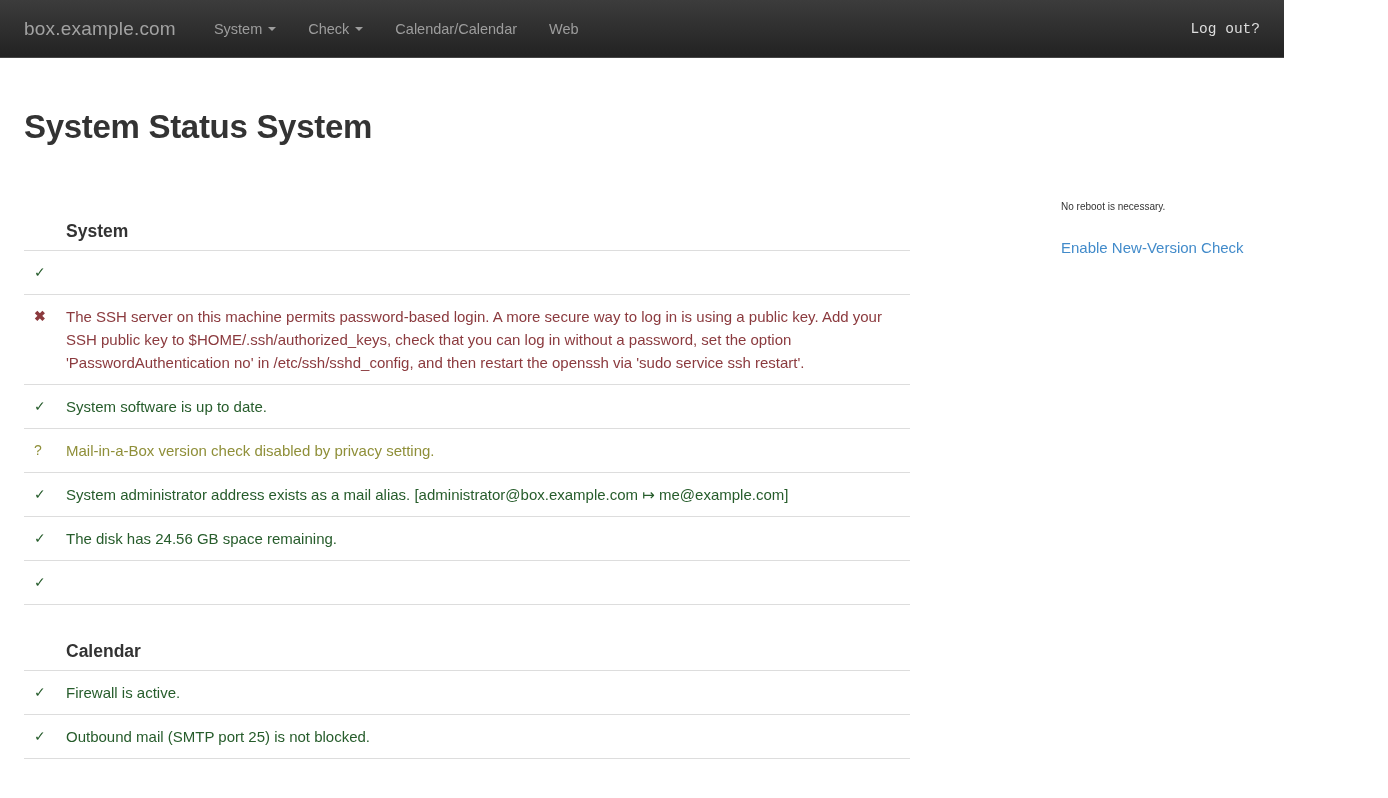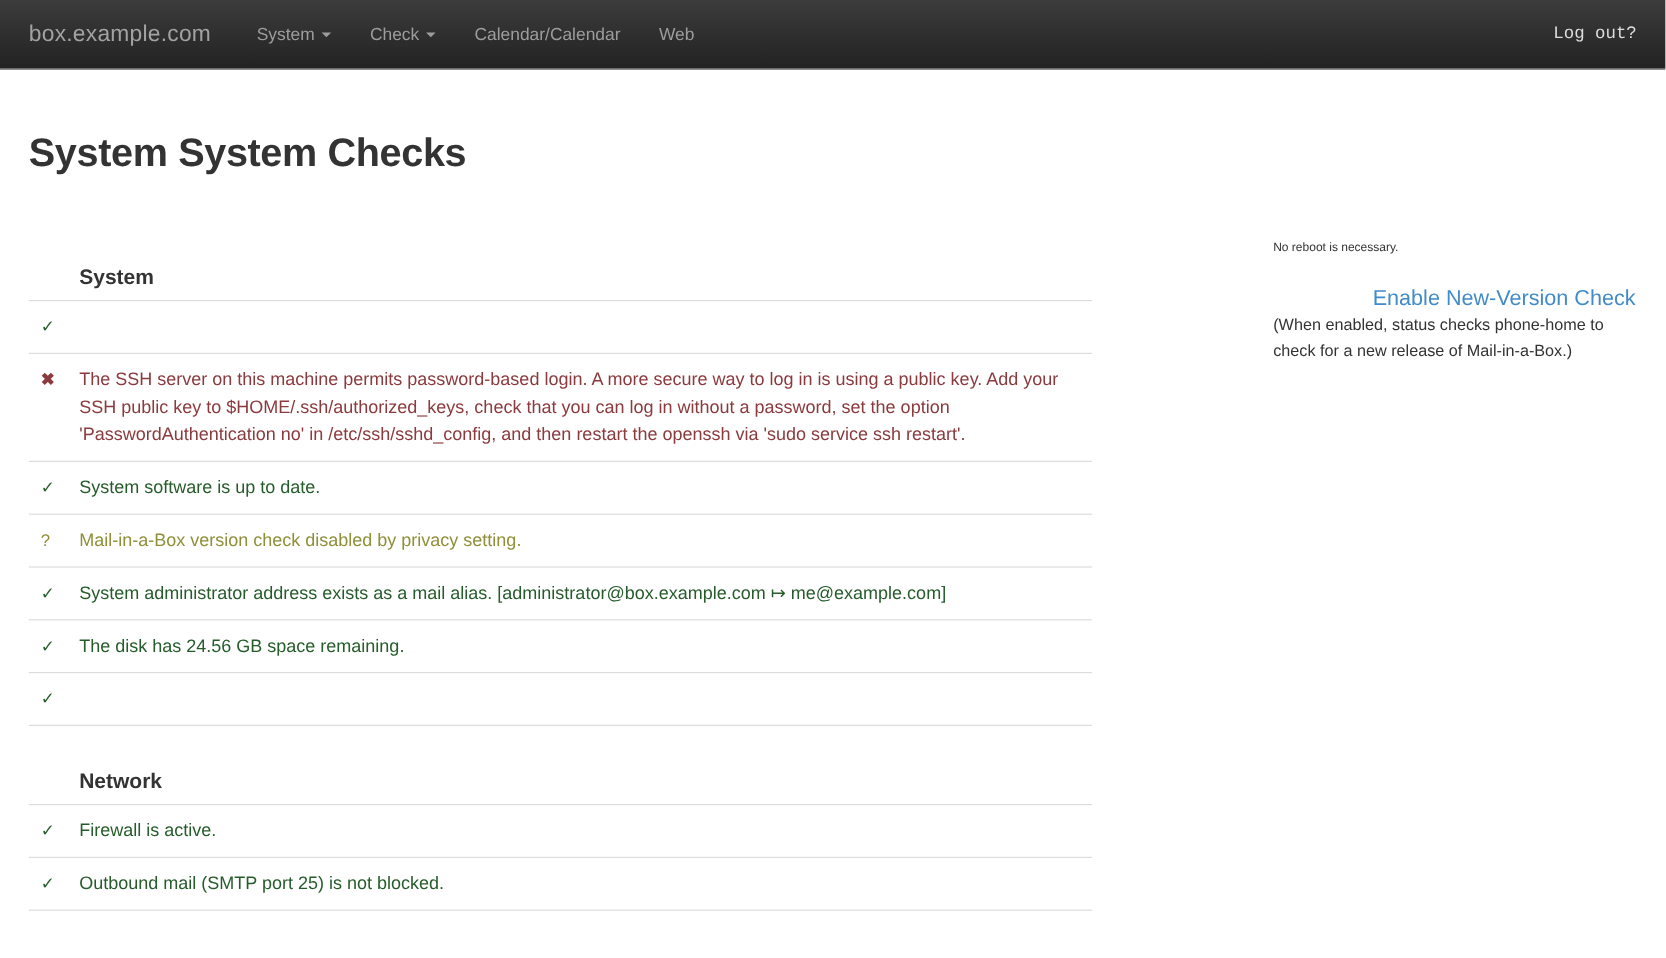--- a/index.html
+++ b/index.html
@@ -8,21 +8,21 @@
     background: #fff;
     font-family: "Liberation Sans", sans-serif;
     position: relative;
     overflow: hidden;
     color: #333;
   }
 
   
   .navbar {
     position: absolute; left: 0; top: 0;
-    width: 1388px; height: 58px;
+    width: 1284px; height: 58px;
     background: linear-gradient(to bottom, #3c3c3c 0%, #222222 100%);
     border-bottom: 1px solid #454545;
     display: flex; align-items: center;
     padding: 0 24px;
   }
   .brand {
     font-size: 19px;
     color: #a2a2a2;
     text-decoration: none;
     letter-spacing: 0.2px;
@@ -93,25 +93,24 @@
     position: absolute; left: 1061px; top: 196px;
     width: 302px;
   }
   .reboot-status {
     font-size: 10px; color: #333;
     line-height: 21px;
     margin-bottom: 20px;
   }
   .version-link {
     display: block;
-    font-size: 18px;
+    font-size: 15px;
     color: var(--link-color, #428bca);
     text-decoration: none; cursor: pointer;
     line-height: 22px;
-    text-align: right;
   }
   .version-note {
     font-size: 13.5px; color: #333;
     line-height: 21.5px;
     margin-top: 1px;
   }
 </style>
 </head>
 <body>
 
@@ -129,21 +128,21 @@
       <a class="nav-item">
         <span>Calendar/Calendar</span>
       </a>
       <a class="nav-item">
         <span>Web</span>
       </a>
     </nav>
   <a class="logout">Log out?</a>
 </header>
 
-<h1 class="page-title">System System Checks</h1>
+<h1 class="page-title">System Status System</h1>
 
 <main class="main-col">
     <div class="section-heading first">System</div>
     <div class="check-row status-ok">
       <div class="icon-cell">✓</div>
     </div>
     <div class="check-row status-error">
       <div class="icon-cell">✖</div>
       <div class="text-cell">The SSH server on this machine permits password-based login. A more secure way to log in is using a public key. Add your SSH public key to $HOME/.ssh/authorized_keys, check that you can log in without a password, set the option 'PasswordAuthentication no' in /etc/ssh/sshd_config, and then restart the openssh via 'sudo service ssh restart'.</div>
     </div>
@@ -159,28 +158,27 @@
       <div class="icon-cell">✓</div>
       <div class="text-cell">System administrator address exists as a mail alias. [administrator@box.example.com ↦ me@example.com]</div>
     </div>
     <div class="check-row status-ok">
       <div class="icon-cell">✓</div>
       <div class="text-cell">The disk has 24.56 GB space remaining.</div>
     </div>
     <div class="check-row status-ok">
       <div class="icon-cell">✓</div>
     </div>
-    <div class="section-heading">Network</div>
+    <div class="section-heading">Calendar</div>
     <div class="check-row status-ok">
       <div class="icon-cell">✓</div>
       <div class="text-cell">Firewall is active.</div>
     </div>
     <div class="check-row status-ok">
       <div class="icon-cell">✓</div>
       <div class="text-cell">Outbound mail (SMTP port 25) is not blocked.</div>
     </div>
   </main>
 
 <aside class="side-col">
   <p class="reboot-status">No reboot is necessary.</p>
   <a class="version-link">Enable New-Version Check</a>
-  <p class="version-note">(When enabled, status checks phone-home to check for a new release of Mail-in-a-Box.)</p>
 </aside>
 
 </body></html>

